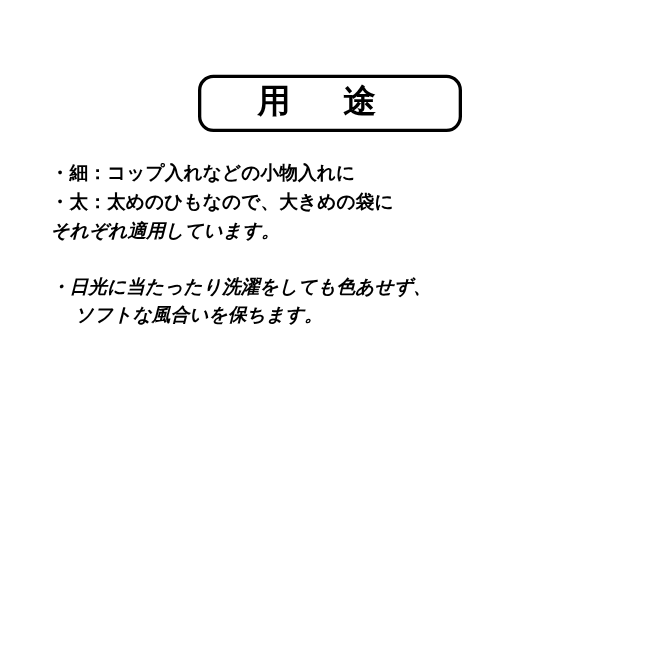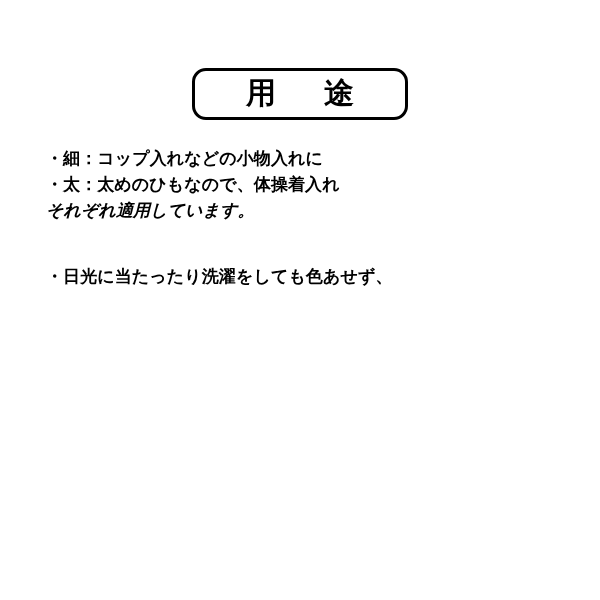--- a/index.html
+++ b/index.html
@@ -23,21 +23,21 @@
   }
 
   
   .heading-wrap {
     display: flex;
     justify-content: center;
   }
   .heading-box {
     border: 3px solid #000000;
     border-radius: 14px;
-    padding: 7px 42px 9px 42px;
+    padding: 7px 66px 9px 42px;
     display: inline-block;
     line-height: 1;
   }
   .heading-text {
     font-size: 30px;
     font-weight: bold;
     letter-spacing: 0.30em;
     text-indent: 0.30em;
     white-space: pre;
     display: block;
@@ -55,37 +55,38 @@
     letter-spacing: 0.005em;
   }
   .line.indent-0 { padding-left: 0; }
   .line.indent-1 { padding-left: 22px; }
   .line.hang     { padding-left: 0px; font-style: italic; }
 
   
   .sec-usage-heading { margin-top: 68px; }
   .sec-usage-body    { margin-top: 26px; }
   .sec-feature-heading { margin-top: 56px; }
-  .sec-feature-body    { margin-top: 41px; }
+  .sec-feature-body    { margin-top: 26px; font-style: italic; }
 </style>
 </head>
 <body>
 
 <div class="page">
 
   <div class="heading-wrap sec-usage-heading">
     <div class="heading-box">
       <span class="heading-text">用　途</span>
     </div>
   </div>
 
   <div class="body-block sec-usage-body">
     <div class="line indent-0">・細：コップ入れなどの小物入れに</div>
-    <div class="line indent-0">・太：太めのひもなので、体操着入れ</div>
+    <div class="line indent-0">・太：太めのひもなので、大きめの袋に</div>
     <div class="line hang">それぞれ適用しています。</div>
   </div>
 
 
   <div class="body-block sec-feature-body">
     <div class="line indent-0">・日光に当たったり洗濯をしても色あせず、</div>
+    <div class="line indent-1">ソフトな風合いを保ちます。</div>
   </div>
 
 </div>
 
 </body></html>

